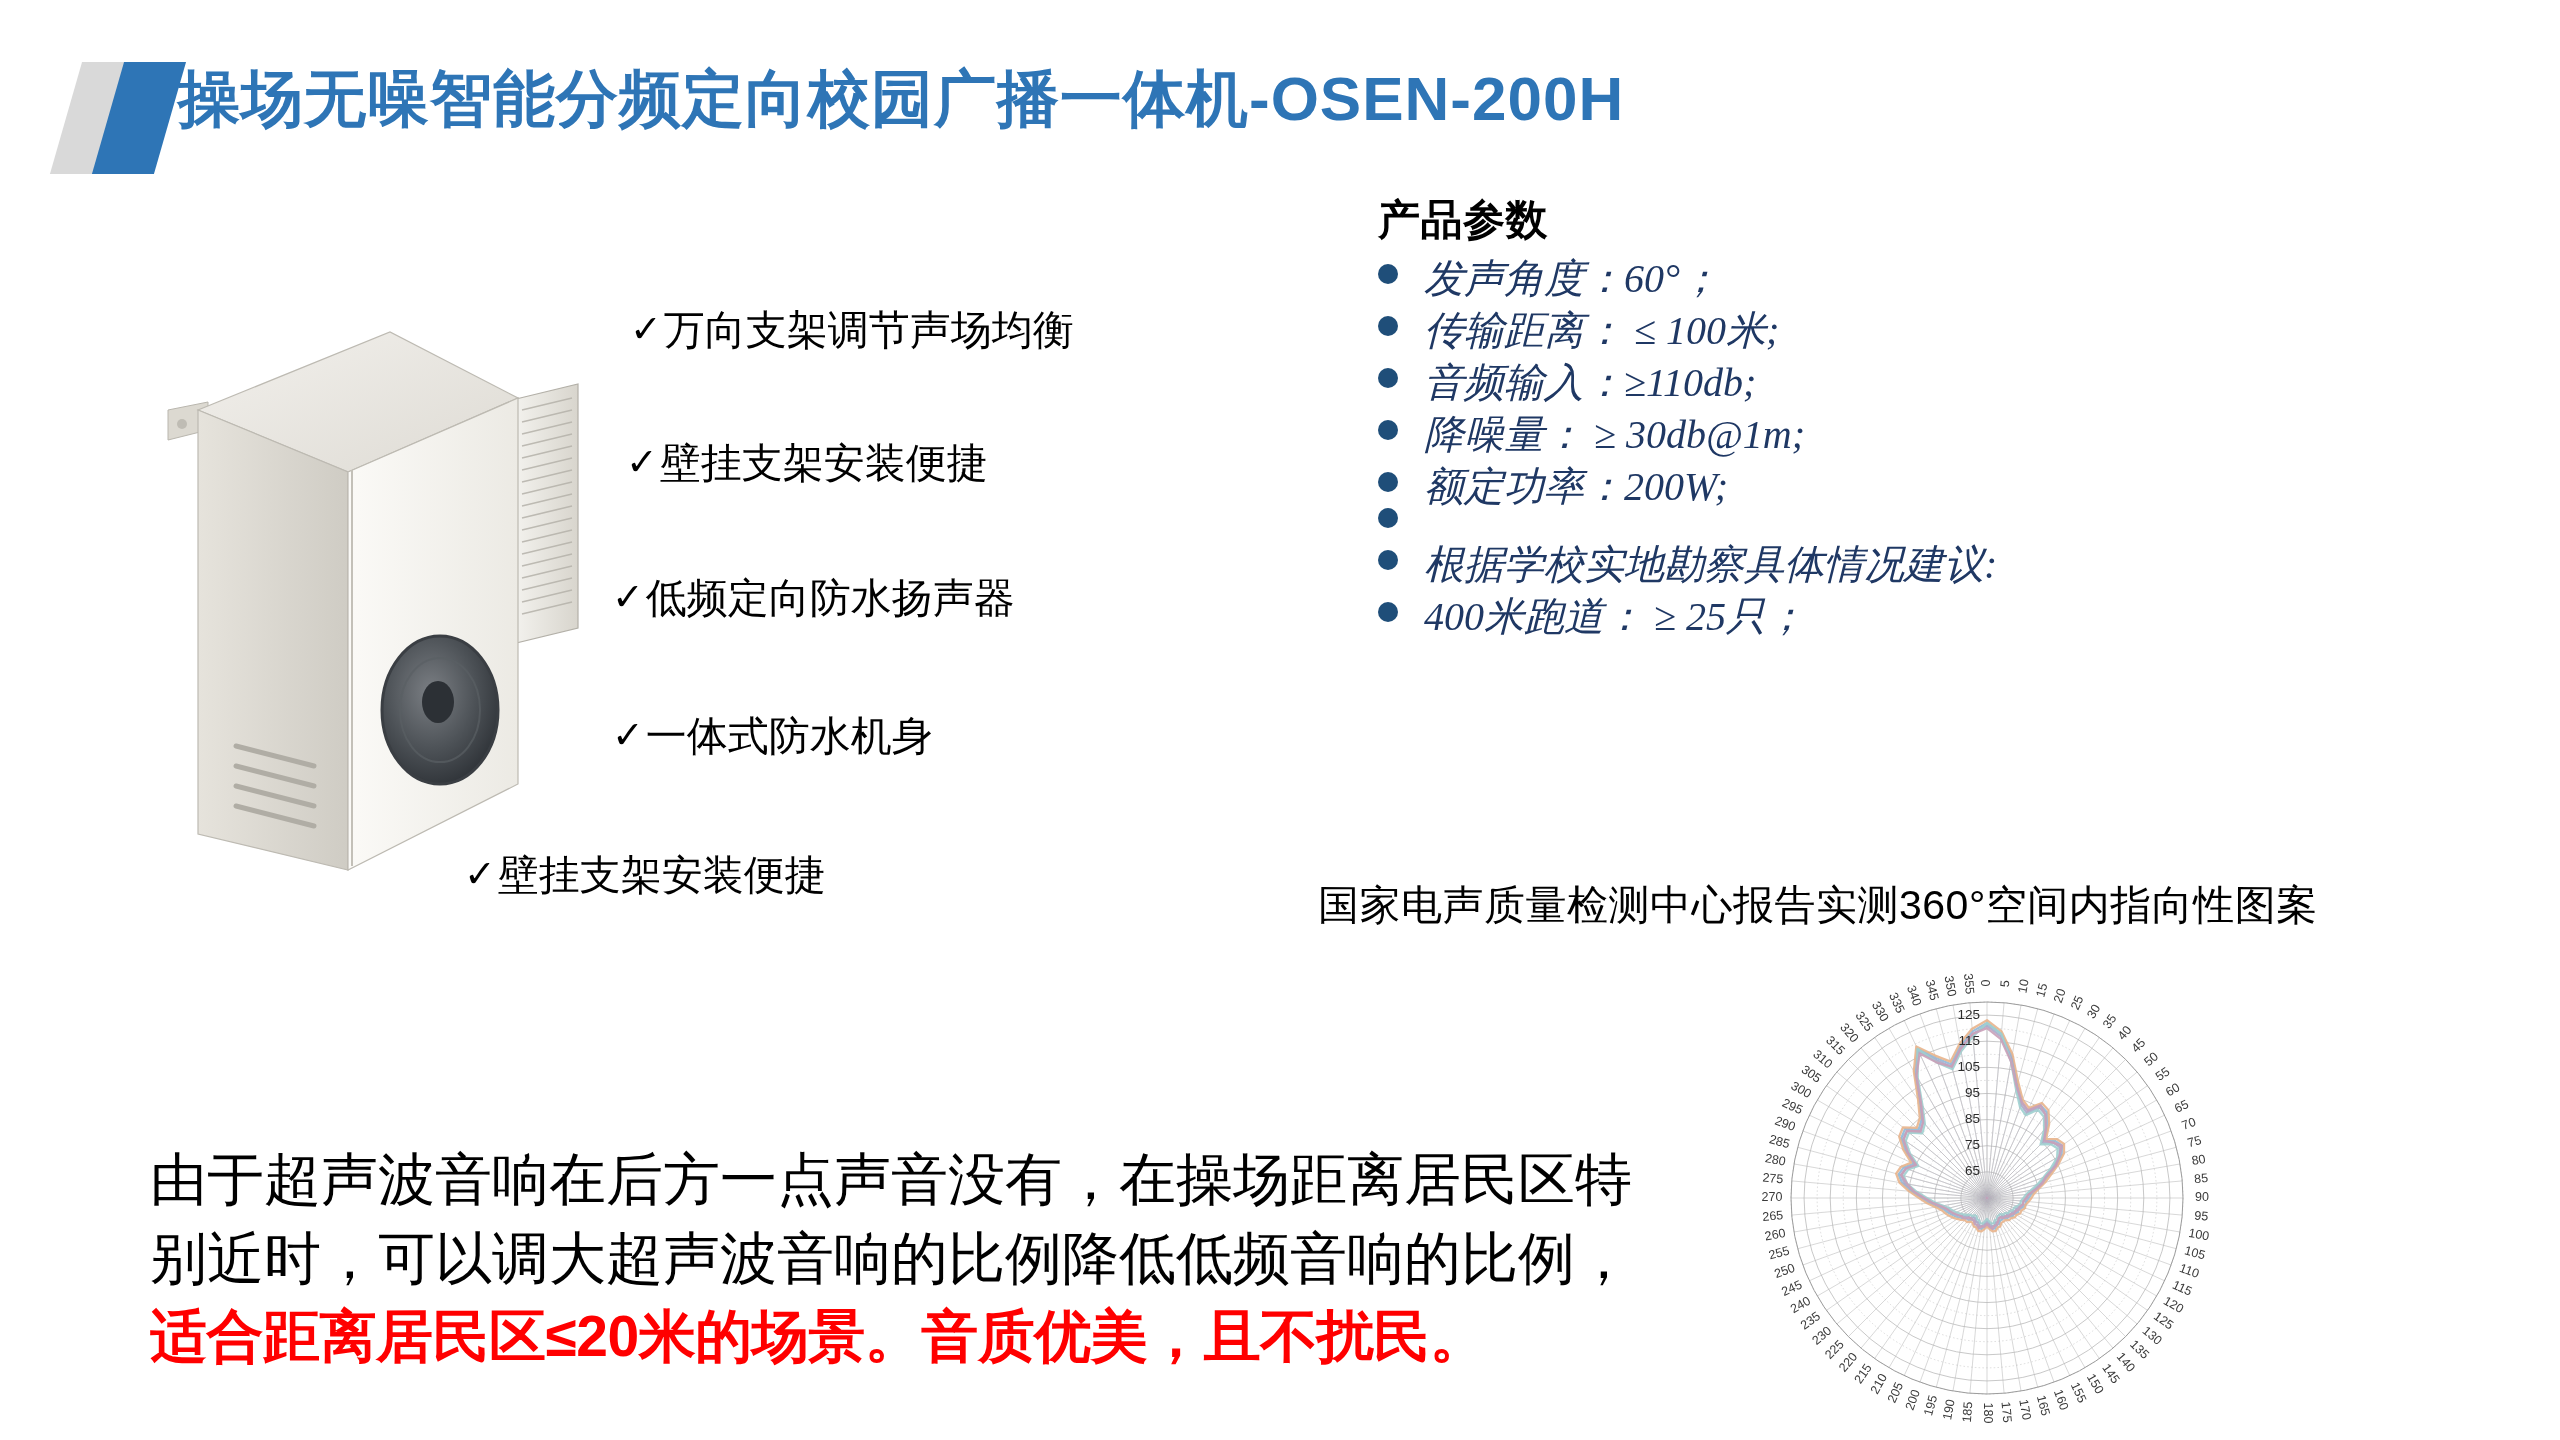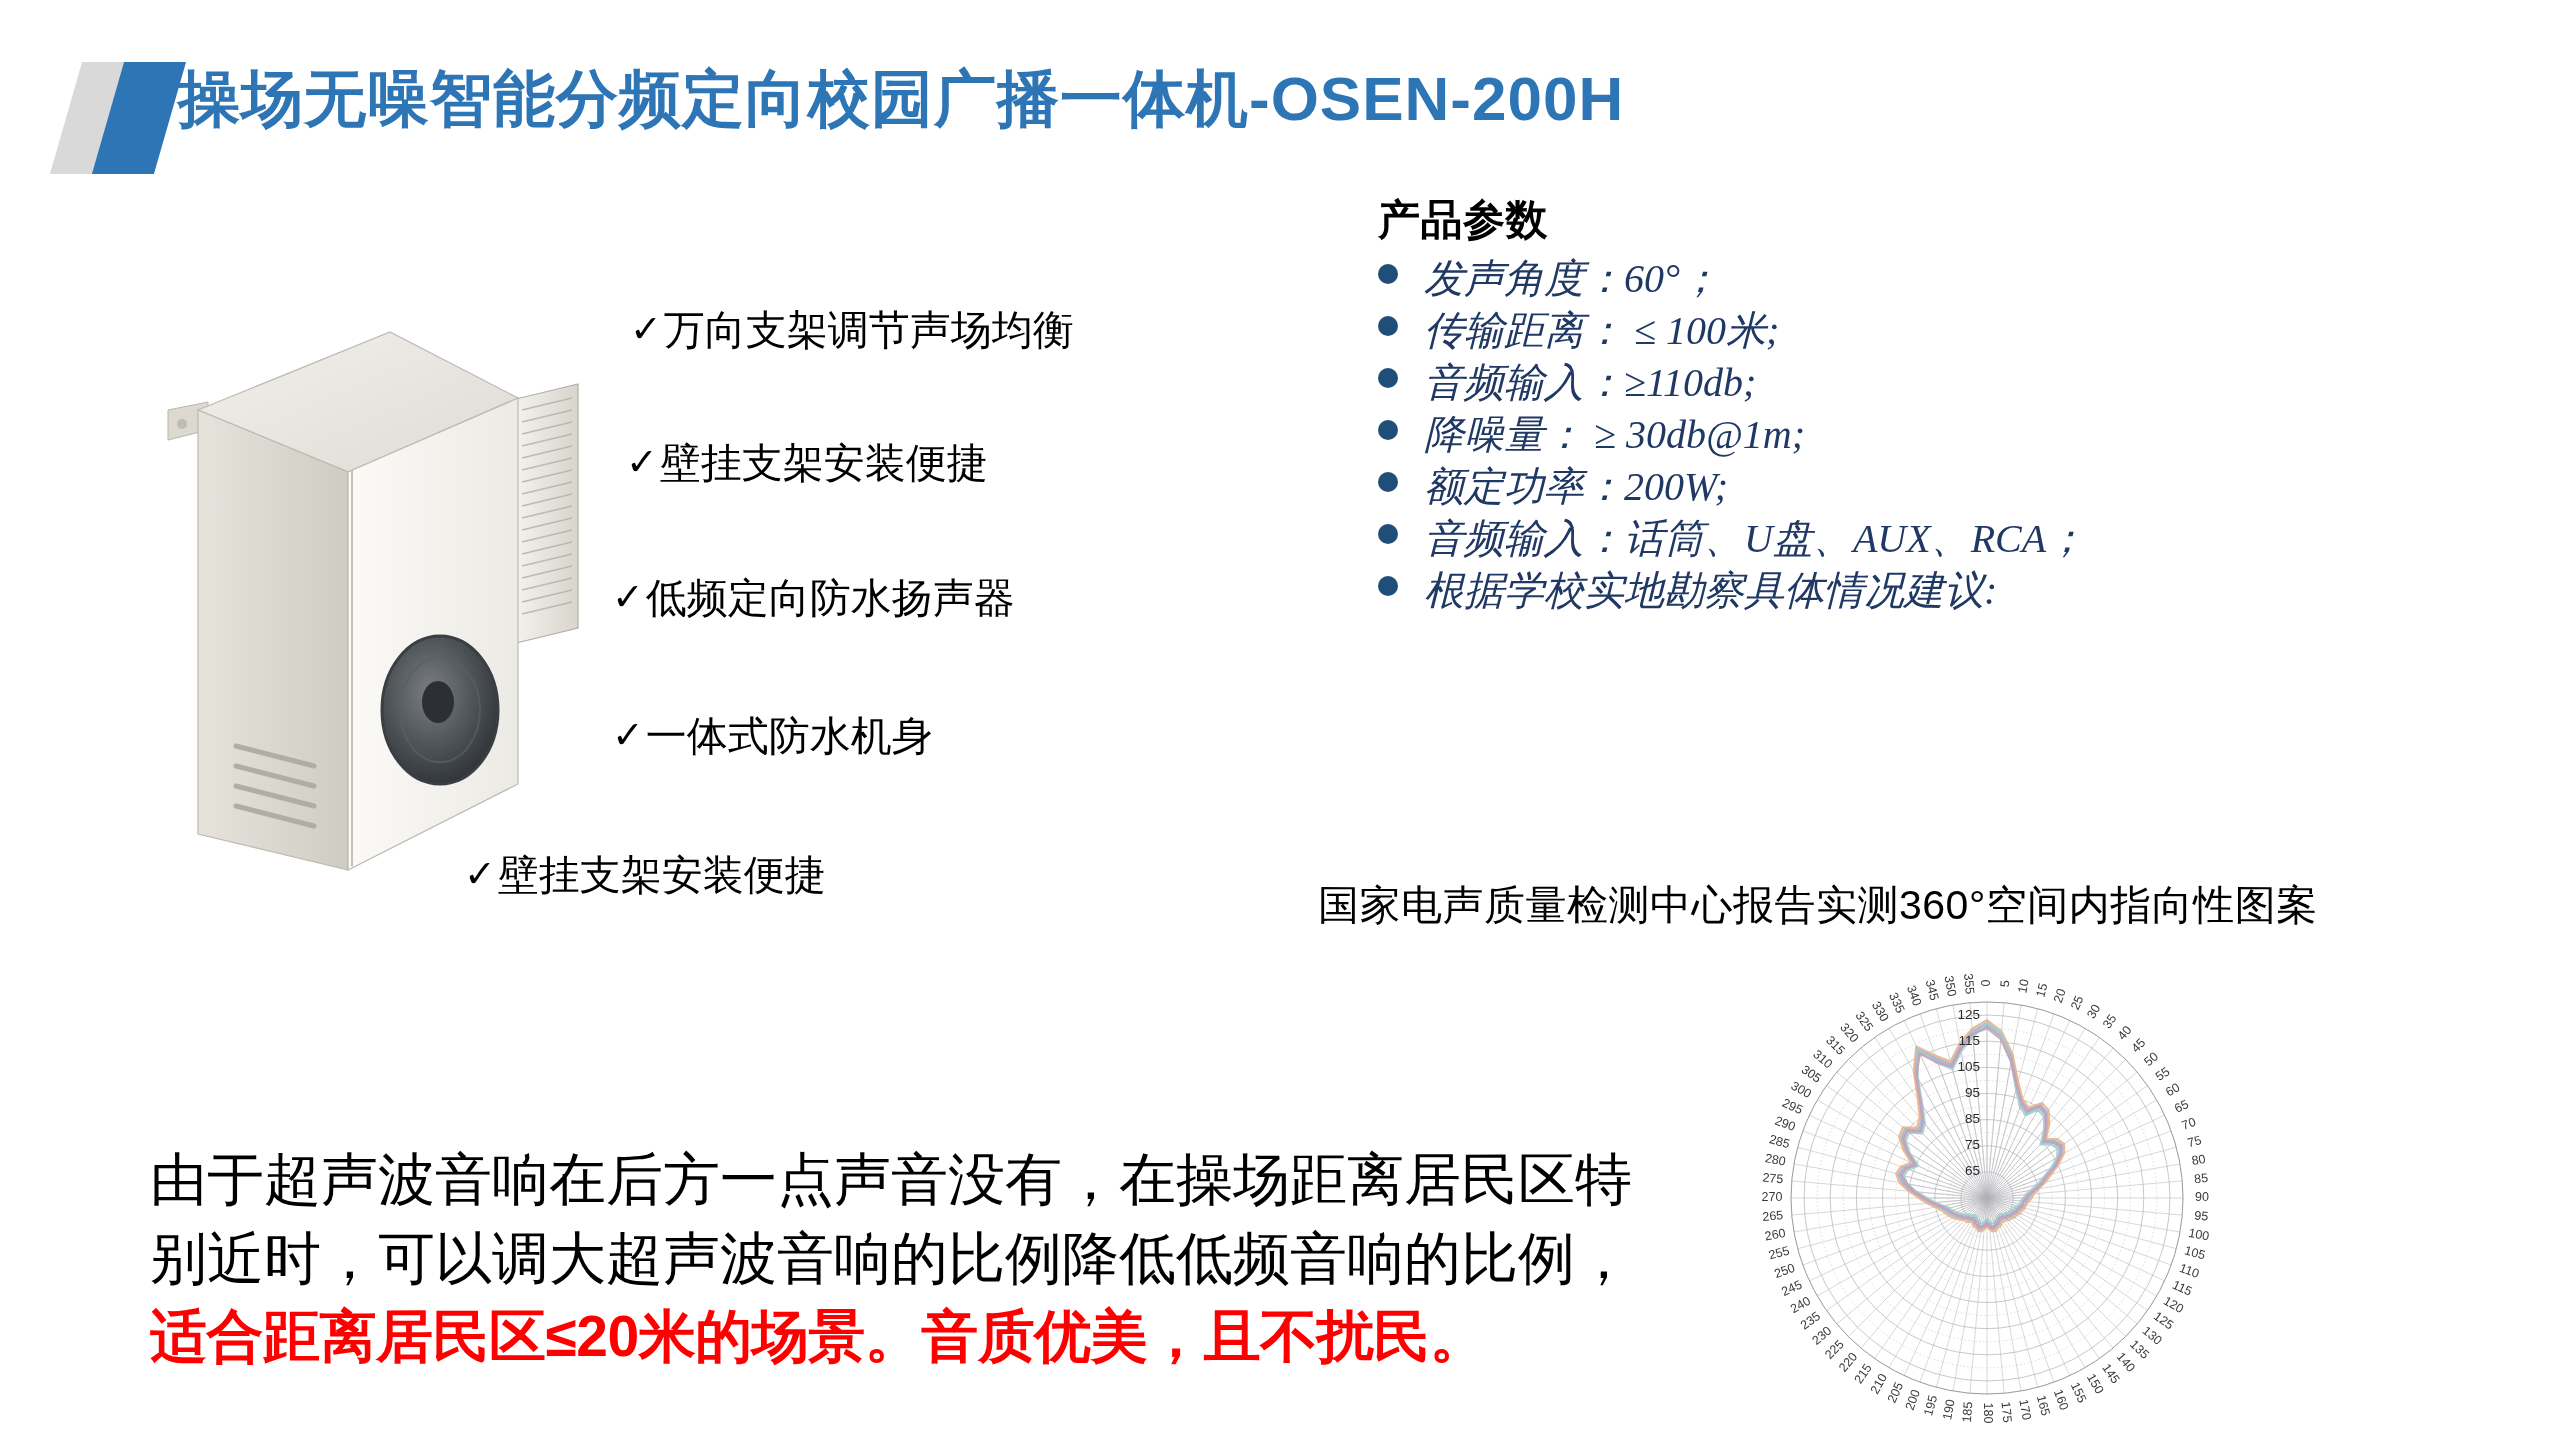--- a/index.html
+++ b/index.html
@@ -213,25 +213,28 @@
     <div class="param-row">
       <span class="dot"></span>
       <span class="txt">降噪量： ≥ 30db@1m;</span>
     </div>
     <div class="param-row">
       <span class="dot"></span>
       <span class="txt">额定功率：200W;</span>
     </div>
     <div class="param-row">
       <span class="dot"></span>
-      <span class="txt">音频输入：话筒、U盘、AUX、RCA；</span>
     </div>
     <div class="param-row">
       <span class="dot"></span>
       <span class="txt">根据学校实地勘察具体情况建议:</span>
+    </div>
+    <div class="param-row">
+      <span class="dot"></span>
+      <span class="txt">400米跑道： ≥ 25只；</span>
     </div>
   </div>
 
   <div class="polar-heading">国家电声质量检测中心报告实测360°空间内指向性图案</div>
   <div class="polar-wrap">
     <svg id="polar-svg" width="830" height="484" viewBox="0 0 830 484">
         <circle cx="415" cy="242" r="13.066666666666666" fill="none" stroke="#b7b7b7" stroke-width="0.55" stroke-dasharray="1.6 2.2" opacity="0.85"></circle>
         <circle cx="415" cy="242" r="26.133333333333333" fill="none" stroke="#b7b7b7" stroke-width="0.9" stroke-dasharray="none" opacity="0.85"></circle>
         <circle cx="415" cy="242" r="39.2" fill="none" stroke="#b7b7b7" stroke-width="0.55" stroke-dasharray="1.6 2.2" opacity="0.85"></circle>
         <circle cx="415" cy="242" r="52.266666666666666" fill="none" stroke="#b7b7b7" stroke-width="0.9" stroke-dasharray="none" opacity="0.85"></circle>

